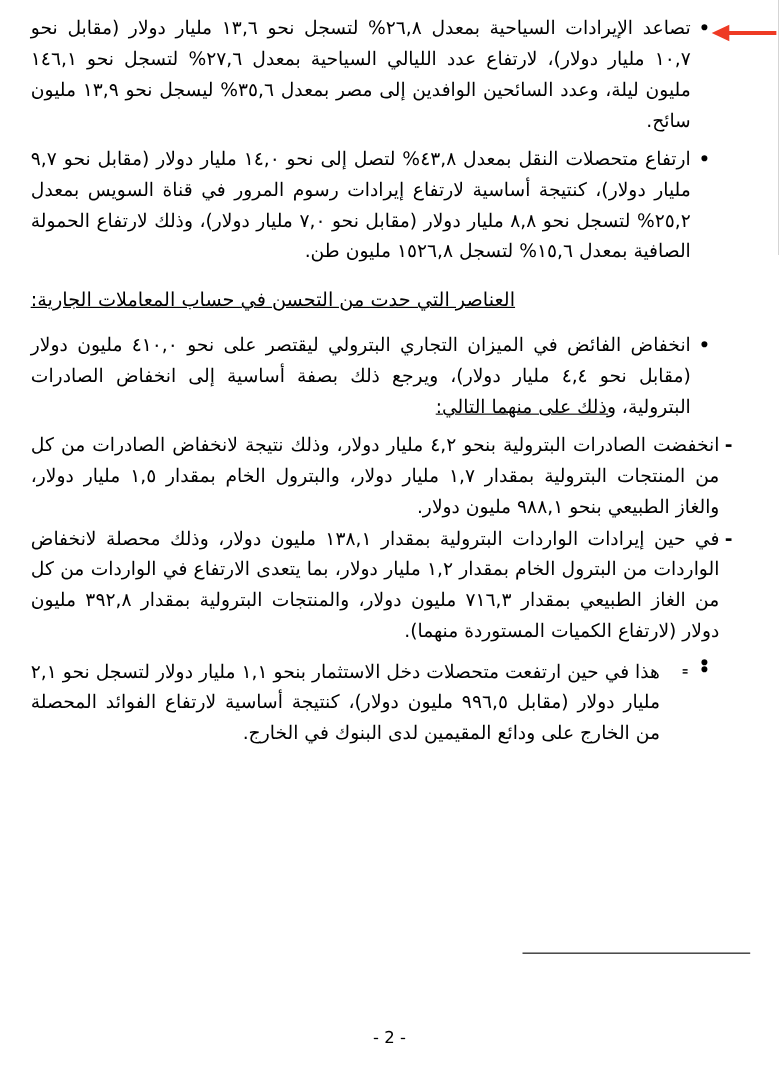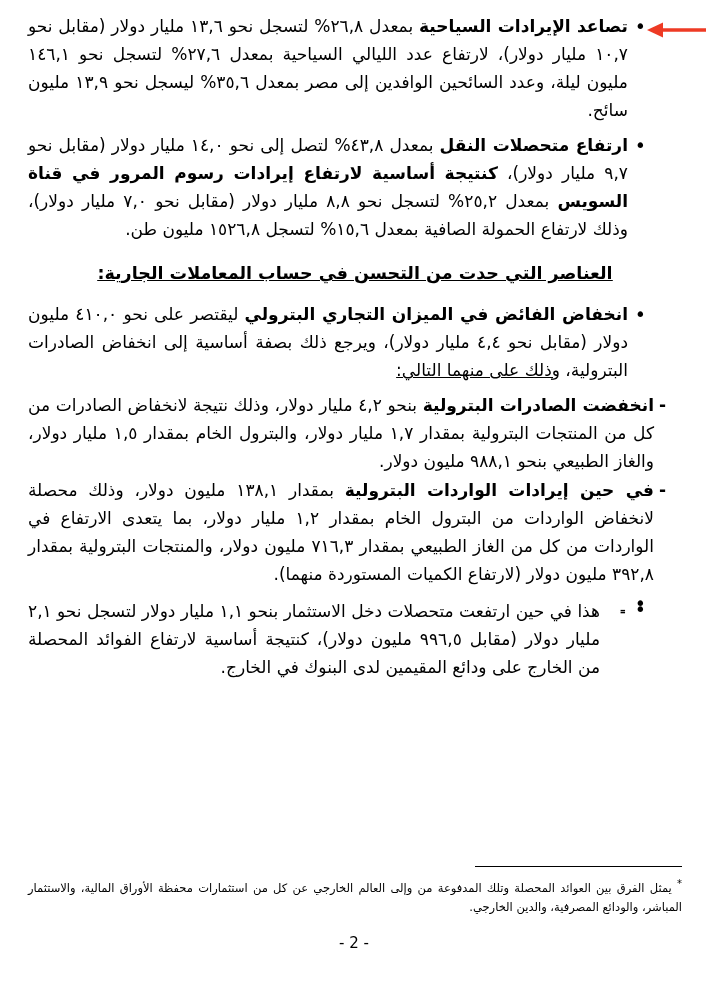--- a/index.html
+++ b/index.html
@@ -26,24 +26,24 @@
   .bullet{padding-right:54px;margin-bottom:7px;}
   .bullet > .marker{right:36px;font-size:19px;line-height:28px;}
   .dash-a{padding-right:28px;margin-bottom:1px;}
   .dash-a > .marker{right:16px;font-weight:bold;}
   .dash-b{padding-right:82px;margin-bottom:9px;}
   .dash-b > .marker{right:56px;}
   .heading{
     font-weight:bold;
     font-size:17.5px;
     text-decoration:underline;
-    text-align:center;
+    text-align:left;
     margin:16px 0 13px 0;
   }
-  .b{font-weight:bold;}
+  .b{font-weight:normal;}
   .u{text-decoration:underline;}
   .sup{font-size:11px;vertical-align:super;line-height:0;}
   .footer{
     position:absolute;top:866px;right:26px;left:28px;
   }
   .footnote-rule{
     width:207px;height:0;
     border-top:1.5px solid #000;
     margin-bottom:7px;
   }
@@ -118,20 +118,17 @@
 
     <div class="block dash-b">
       <span class="marker">-</span>
       <span><span>هذا في حين ارتفعت متحصلات دخل الاستثمار بنحو ١,١ مليار دولار لتسجل نحو ٢,١ مليار دولار (مقابل ٩٩٦,٥ مليون دولار)، كنتيجة أساسية لارتفاع الفوائد المحصلة من الخارج على ودائع المقيمين لدى البنوك في الخارج.</span></span>
     </div>
 
   </div>
 
   <div class="footer">
     <div class="footnote-rule"></div>
-    <div class="footnote">
-      <span class="marker">*</span><span> يمثل الفرق بين العوائد المحصلة وتلك المدفوعة من وإلى العالم الخارجي عن كل من استثمارات محفظة الأوراق المالية، والاستثمار المباشر، والودائع المصرفية، والدين الخارجي.</span>
-    </div>
   </div>
 
   <div class="page-number">- 2 -</div>
 
 </div>
 
 </body></html>

